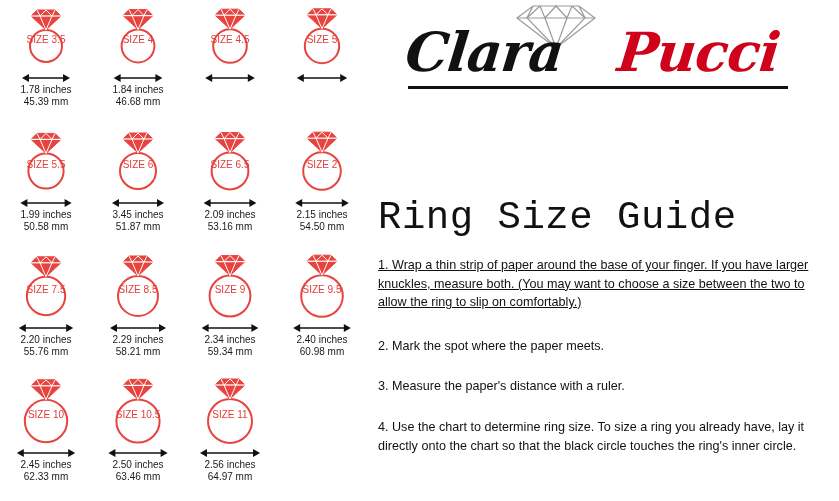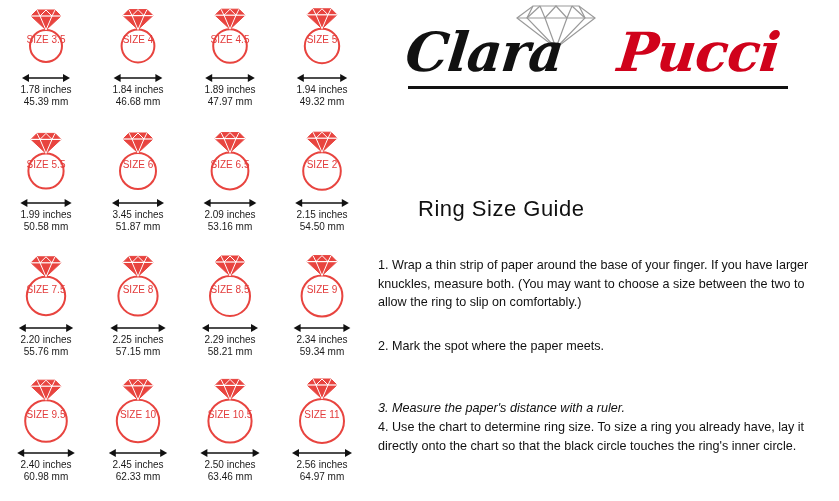--- a/index.html
+++ b/index.html
@@ -133,40 +133,39 @@
     top: 84px;
     width: 380px;
     height: 3px;
     background: #111111;
   }
 
   #guide-title {
     position: absolute;
     left: 10px;
     top: 196px;
-    font-size: 22px;
+    font-size: 39px;
     font-weight: normal;
     color: #111;
     letter-spacing: 0.5px;
-    font-family: Liberation Sans, sans-serif;
-    margin-left: 40px;
+    font-family: Liberation Mono, monospace;
   }
 
   .guide-step {
     position: absolute;
     left: 10px;
     width: 448px;
     font-size: 12.6px;
     line-height: 18.5px;
     color: #111;
   }
 
-  #step-1 { top: 256px; }
+  #step-1 { top: 256px; text-decoration: underline; }
   #step-2 { top: 337px; }
-  #step-3 { top: 399px; font-style: italic; }
+  #step-3 { top: 377px; }
   #step-4 { top: 418px; }
 </style>
 </head>
 <body>
 
 <div id="chart-grid">
     <div class="size-cell">
       <div class="ring-wrap">
         <svg class="ring-svg" width="92" height="78" viewBox="0 0 92 78">
           <circle cx="46" cy="44" r="16" fill="none" stroke="#e8443f" stroke-width="2"></circle>
@@ -220,46 +219,38 @@
             <path d="M37,7.199999999999999 L40,13.2 L46,27.2 M55,7.199999999999999 L52,13.2 L46,27.2 M40,13.2 L46,7.199999999999999 L52,13.2" stroke="#ffffff" stroke-width="1" fill="none"></path>
           </g>
         </svg>
         <div class="size-label">SIZE 4.5</div>
       </div>
       <div class="arrow-row"><svg width="92" height="12" viewBox="0 0 92 12">
           <line x1="26.2" y1="6" x2="65.8" y2="6" stroke="#111" stroke-width="1.6"></line>
           <path d="M21.2,6 L28.2,2 L28.2,10 Z" fill="#111"></path>
           <path d="M70.8,6 L63.8,2 L63.8,10 Z" fill="#111"></path>
         </svg></div>
-      <div class="measure-lines">
-        <div>1.89 inches</div>
-        <div>47.97 mm</div>
-      </div>
     </div>
     <div class="size-cell">
       <div class="ring-wrap">
         <svg class="ring-svg" width="92" height="78" viewBox="0 0 92 78">
           <circle cx="46" cy="44" r="17.2" fill="none" stroke="#e8443f" stroke-width="2"></circle>
           <g fill="#e8443f" stroke="#e8443f" stroke-width="1">
             <path d="M31,12.8 L37,6.800000000000001 L55,6.800000000000001 L61,12.8 L46,26.8 Z"></path>
             <path d="M31,12.8 L61,12.8" stroke="#ffffff" stroke-width="1.2"></path>
             <path d="M37,6.800000000000001 L40,12.8 L46,26.8 M55,6.800000000000001 L52,12.8 L46,26.8 M40,12.8 L46,6.800000000000001 L52,12.8" stroke="#ffffff" stroke-width="1" fill="none"></path>
           </g>
         </svg>
         <div class="size-label">SIZE 5</div>
       </div>
       <div class="arrow-row"><svg width="92" height="12" viewBox="0 0 92 12">
           <line x1="25.8" y1="6" x2="66.2" y2="6" stroke="#111" stroke-width="1.6"></line>
           <path d="M20.8,6 L27.8,2 L27.8,10 Z" fill="#111"></path>
           <path d="M71.2,6 L64.2,2 L64.2,10 Z" fill="#111"></path>
         </svg></div>
-      <div class="measure-lines">
-        <div>1.94 inches</div>
-        <div>49.32 mm</div>
-      </div>
     </div>
     <div class="size-cell">
       <div class="ring-wrap">
         <svg class="ring-svg" width="92" height="78" viewBox="0 0 92 78">
           <circle cx="46" cy="44" r="17.6" fill="none" stroke="#e8443f" stroke-width="2"></circle>
           <g fill="#e8443f" stroke="#e8443f" stroke-width="1">
             <path d="M31,12.399999999999999 L37,6.399999999999999 L55,6.399999999999999 L61,12.399999999999999 L46,26.4 Z"></path>
             <path d="M31,12.399999999999999 L61,12.399999999999999" stroke="#ffffff" stroke-width="1.2"></path>
             <path d="M37,6.399999999999999 L40,12.399999999999999 L46,26.4 M55,6.399999999999999 L52,12.399999999999999 L46,26.4 M40,12.399999999999999 L46,6.399999999999999 L52,12.399999999999999" stroke="#ffffff" stroke-width="1" fill="none"></path>
           </g>
@@ -355,42 +346,20 @@
         <div class="size-label">SIZE 7.5</div>
       </div>
       <div class="arrow-row"><svg width="92" height="12" viewBox="0 0 92 12">
           <line x1="23.8" y1="6" x2="68.2" y2="6" stroke="#111" stroke-width="1.6"></line>
           <path d="M18.8,6 L25.8,2 L25.8,10 Z" fill="#111"></path>
           <path d="M73.2,6 L66.2,2 L66.2,10 Z" fill="#111"></path>
         </svg></div>
       <div class="measure-lines">
         <div>2.20 inches</div>
         <div>55.76 mm</div>
-      </div>
-    </div>
-    <div class="size-cell">
-      <div class="ring-wrap">
-        <svg class="ring-svg" width="92" height="78" viewBox="0 0 92 78">
-          <circle cx="46" cy="44" r="19.6" fill="none" stroke="#e8443f" stroke-width="2"></circle>
-          <g fill="#e8443f" stroke="#e8443f" stroke-width="1">
-            <path d="M31,10.399999999999999 L37,4.399999999999999 L55,4.399999999999999 L61,10.399999999999999 L46,24.4 Z"></path>
-            <path d="M31,10.399999999999999 L61,10.399999999999999" stroke="#ffffff" stroke-width="1.2"></path>
-            <path d="M37,4.399999999999999 L40,10.399999999999999 L46,24.4 M55,4.399999999999999 L52,10.399999999999999 L46,24.4 M40,10.399999999999999 L46,4.399999999999999 L52,10.399999999999999" stroke="#ffffff" stroke-width="1" fill="none"></path>
-          </g>
-        </svg>
-        <div class="size-label">SIZE 8</div>
-      </div>
-      <div class="arrow-row"><svg width="92" height="12" viewBox="0 0 92 12">
-          <line x1="23.4" y1="6" x2="68.6" y2="6" stroke="#111" stroke-width="1.6"></line>
-          <path d="M18.4,6 L25.4,2 L25.4,10 Z" fill="#111"></path>
-          <path d="M73.6,6 L66.6,2 L66.6,10 Z" fill="#111"></path>
-        </svg></div>
-      <div class="measure-lines">
-        <div>2.25 inches</div>
-        <div>57.15 mm</div>
       </div>
     </div>
     <div class="size-cell">
       <div class="ring-wrap">
         <svg class="ring-svg" width="92" height="78" viewBox="0 0 92 78">
           <circle cx="46" cy="44" r="20" fill="none" stroke="#e8443f" stroke-width="2"></circle>
           <g fill="#e8443f" stroke="#e8443f" stroke-width="1">
             <path d="M31,10 L37,4 L55,4 L61,10 L46,24 Z"></path>
             <path d="M31,10 L61,10" stroke="#ffffff" stroke-width="1.2"></path>
             <path d="M37,4 L40,10 L46,24 M55,4 L52,10 L46,24 M40,10 L46,4 L52,10" stroke="#ffffff" stroke-width="1" fill="none"></path>

